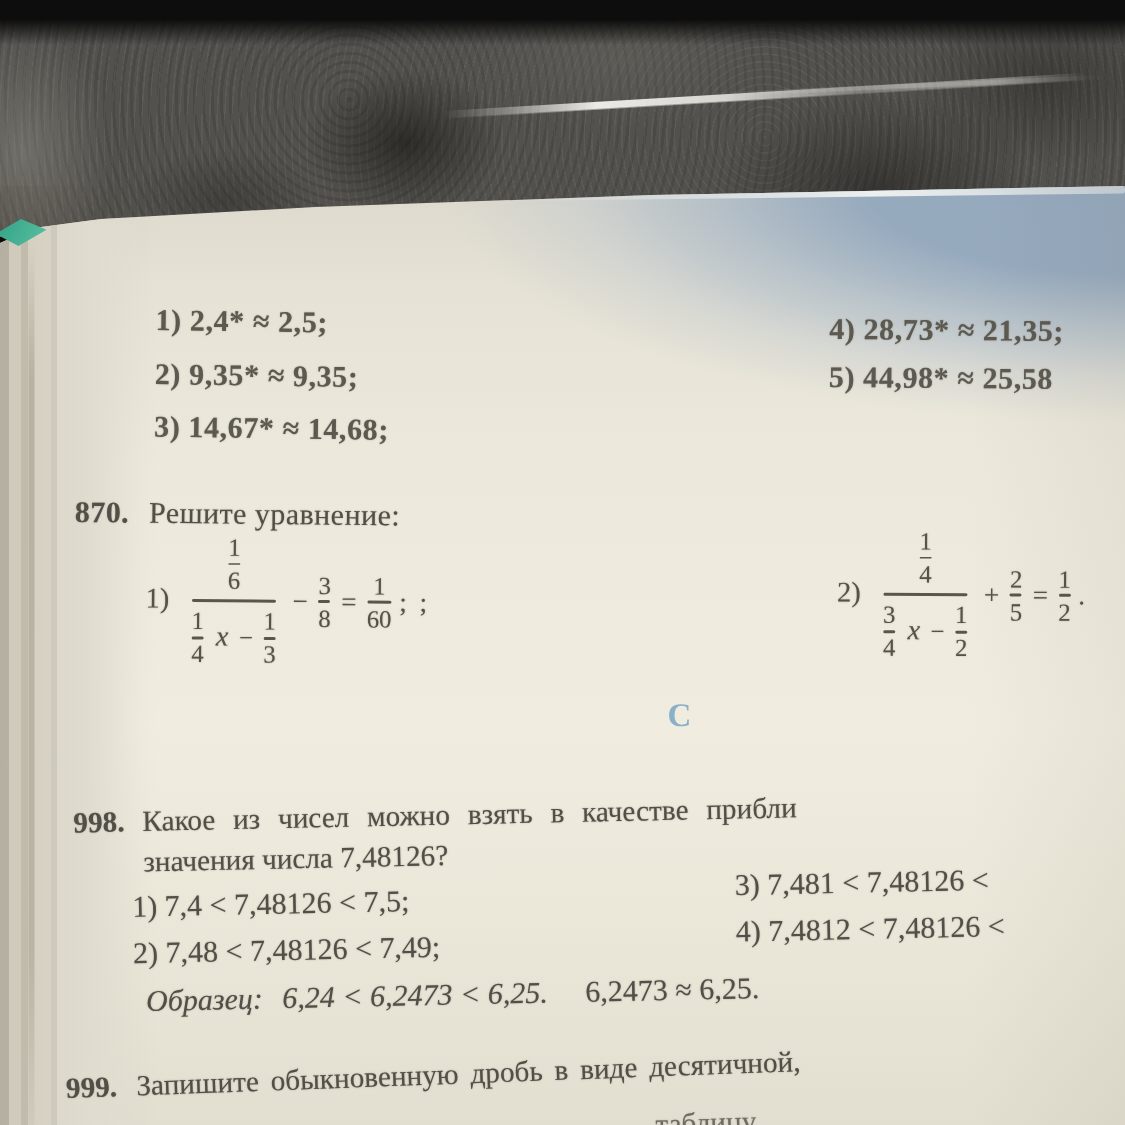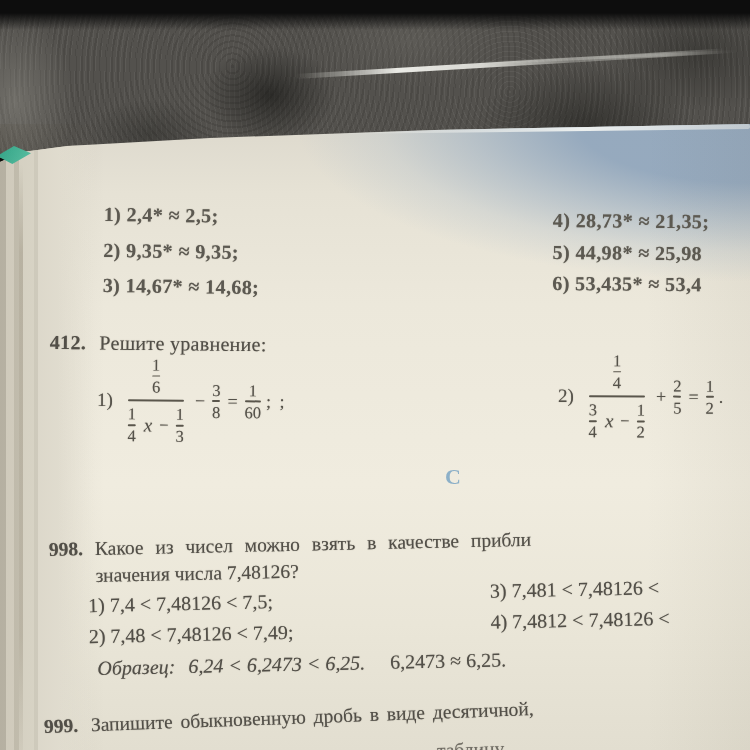--- a/index.html
+++ b/index.html
@@ -113,26 +113,25 @@
 <div class="teal-mark"></div>
 <div class="vignette"></div>
 
 <div class="col" style="left:104px;top:197px;line-height:35.5px;transform:rotate(.8deg);transform-origin:left top;">
   <span class="approx-line txt" style="position:static">1) 2,4* ≈ 2,5;</span>
   <span class="approx-line txt" style="position:static">2) 9,35* ≈ 9,35;</span>
   <span class="approx-line txt" style="position:static">3) 14,67* ≈ 14,68;</span>
 </div>
 <div class="col" style="left:553px;top:205px;line-height:31.5px;transform:rotate(.5deg);transform-origin:left top;">
   <span class="approx-line txt" style="position:static">4) 28,73* ≈ 21,35;</span>
-  <span class="approx-line txt" style="position:static">5) 44,98* ≈ 25,98</span>
-  <span class="approx-line txt" style="position:static">6) 53,435* ≈ 53,4</span>
+  <span class="approx-line txt" style="position:static">5) 44,98* ≈ 25,58</span>
 </div>
 
 <div class="txt head" style="left:50px;top:331px;transform:rotate(.6deg);transform-origin:left top;">
-  <span class="head-num">412.</span>
+  <span class="head-num">870.</span>
   <span style="margin-left:8px;">Решите уравнение:</span>
 </div>
 
 <div class="eq" style="left:97px;top:356px;transform:rotate(.5deg);transform-origin:left center;">
   <span class="eqlabel">1)</span>
   <span class="bigfrac">
     <span class="frac">
       <span>1</span>
       <span class="fbar"></span>
       <span>6</span>

